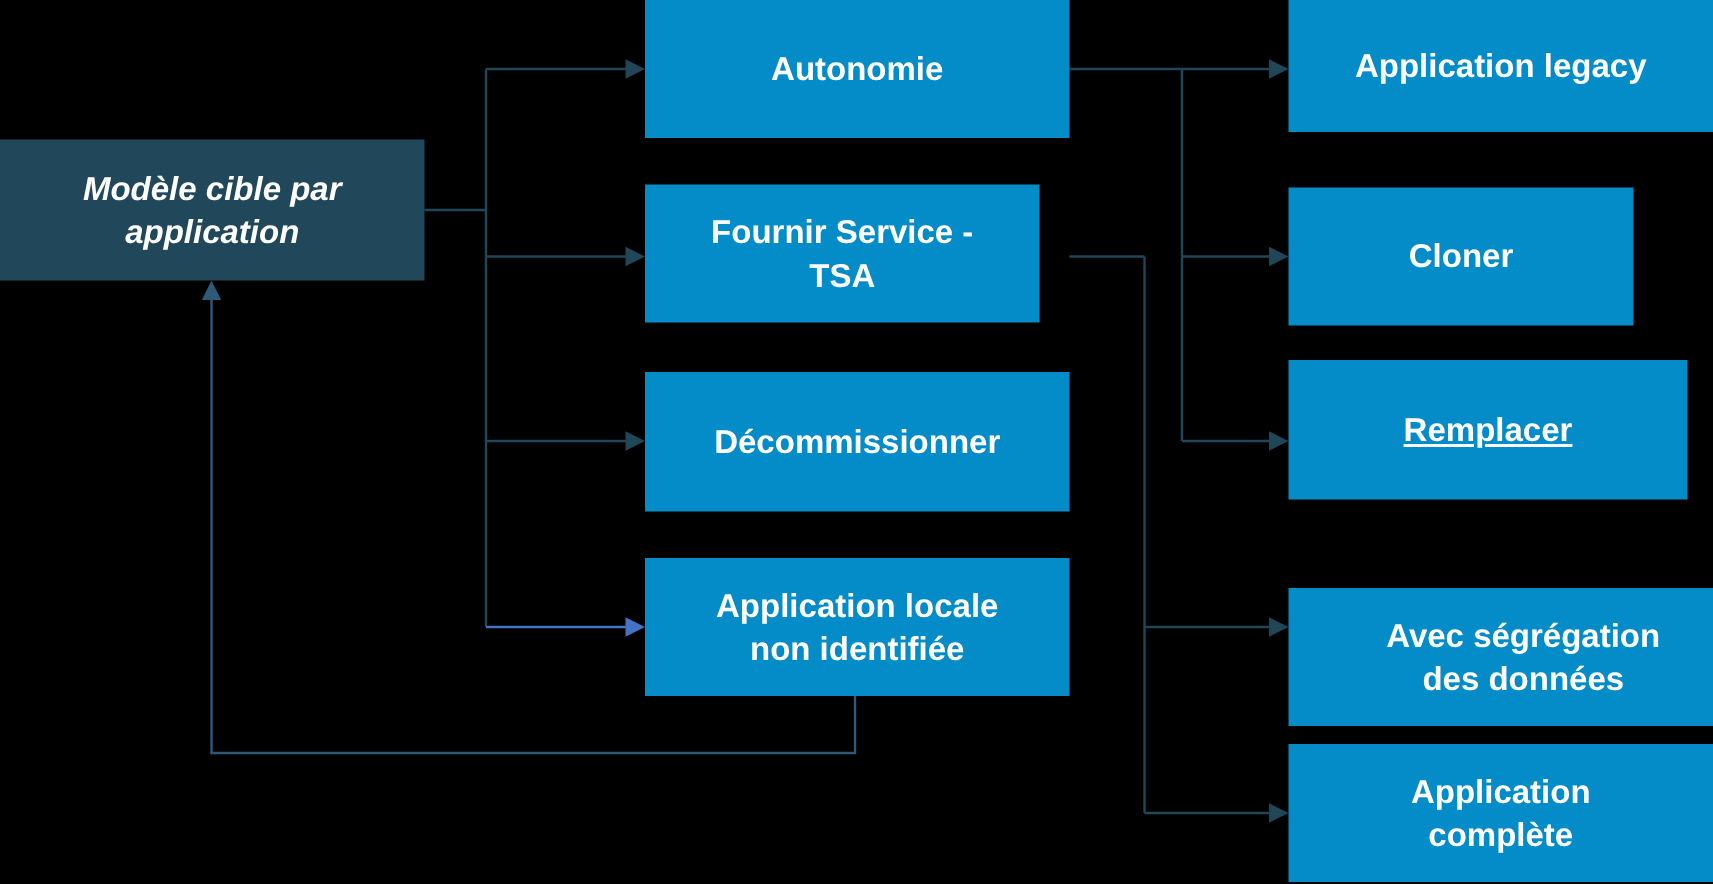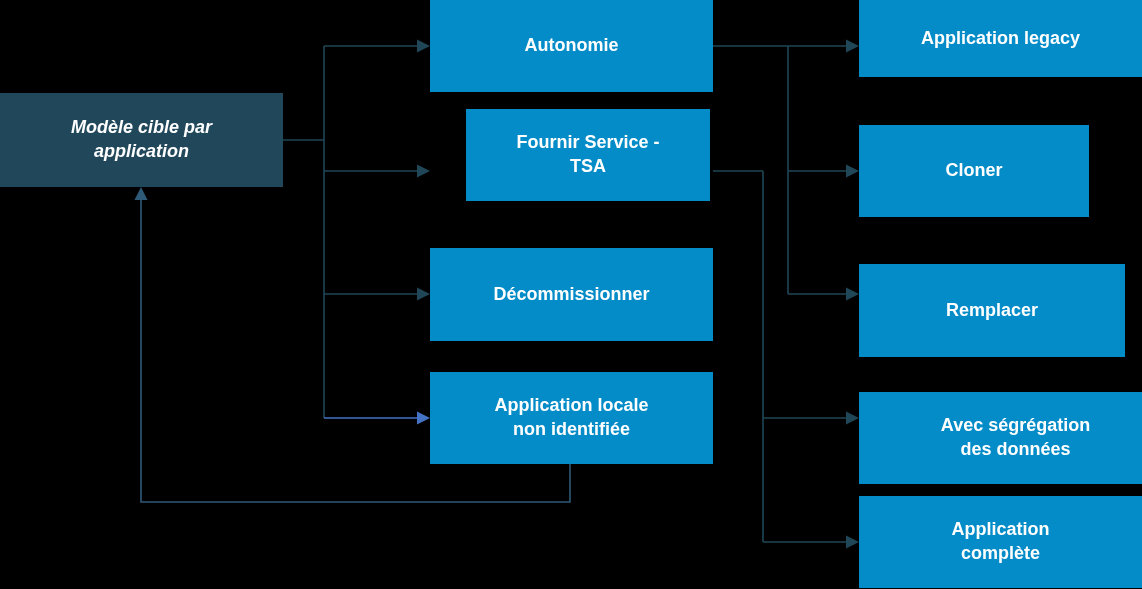--- a/index.html
+++ b/index.html
@@ -14,21 +14,21 @@
   *{margin:0;padding:0;box-sizing:border-box;}
   html,body{width:1142px;height:589px;overflow:hidden;}
   body{background:var(--bg);position:relative;font-family:"Liberation Sans",sans-serif;}
   .stage{position:absolute;left:0;top:0;width:1142px;height:589px;}
   .node{
     position:absolute;
     display:flex;align-items:center;justify-content:center;
     text-align:center;
     color:var(--text);
     font-weight:700;
-    font-size:18px;
+    font-size:22px;
     line-height:1.32;
     white-space:pre-line;
     padding:4px 10px;
   }
   .node--root{background:var(--root-fill);font-style:italic;}
   .node--blue{background:var(--node-fill);}
   svg.wires{position:absolute;left:0;top:0;width:1142px;height:589px;pointer-events:none;}
   .c{stroke:var(--connector);stroke-width:1.6;fill:none;}
   .c-arrow{fill:var(--connector);stroke:none;}
   .loop-line{stroke:var(--loop);stroke-width:1.6;fill:none;}
@@ -85,39 +85,39 @@
   </svg>
 
   <div class="node node--root" style="left:0;top:93;width:283px;height:94px;left:0px;top:93px;">
     <span>Modèle cible par
 application</span>
   </div>
 
   <div class="node node--blue" style="left:430px;top:0px;width:283px;height:92px;">
     <span>Autonomie</span>
   </div>
-  <div class="node node--blue" style="left:430px;top:109px;width:244px;height:92px;margin-left:36px;">
+  <div class="node node--blue" style="left:430px;top:123px;width:263px;height:92px;">
     <span>Fournir Service -
 TSA</span>
   </div>
   <div class="node node--blue" style="left:430px;top:248px;width:283px;height:93px;">
     <span>Décommissionner</span>
   </div>
   <div class="node node--blue" style="left:430px;top:372px;width:283px;height:92px;">
     <span>Application locale
 non identifiée</span>
   </div>
 
-  <div class="node node--blue" style="left:859px;top:0px;width:283px;height:77px;">
+  <div class="node node--blue" style="left:859px;top:0px;width:283px;height:88px;">
     <span>Application legacy</span>
   </div>
   <div class="node node--blue" style="left:859px;top:125px;width:230px;height:92px;">
     <span>Cloner</span>
   </div>
-  <div class="node node--blue" style="left:859px;top:264px;width:266px;height:93px;">
+  <div class="node node--blue" style="left:859px;top:240px;width:266px;height:93px;text-decoration:underline;">
     <span>Remplacer</span>
   </div>
   <div class="node node--blue" style="left:859px;top:392px;width:313px;height:92px;">
     <span>Avec ségrégation
 des données</span>
   </div>
   <div class="node node--blue" style="left:859px;top:496px;width:283px;height:92px;">
     <span>Application
 complète</span>
   </div>

